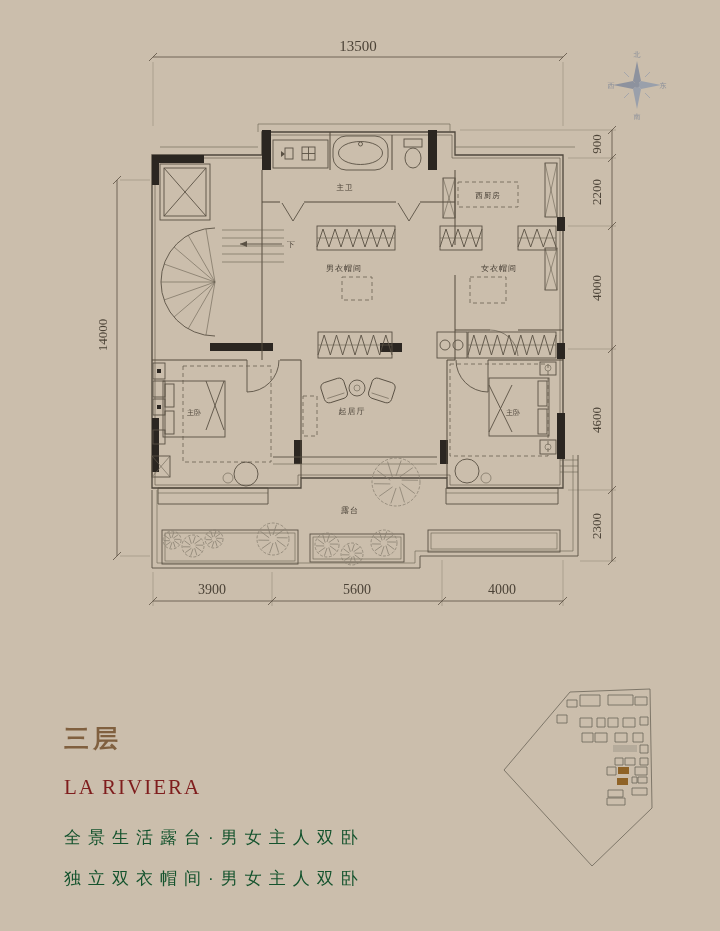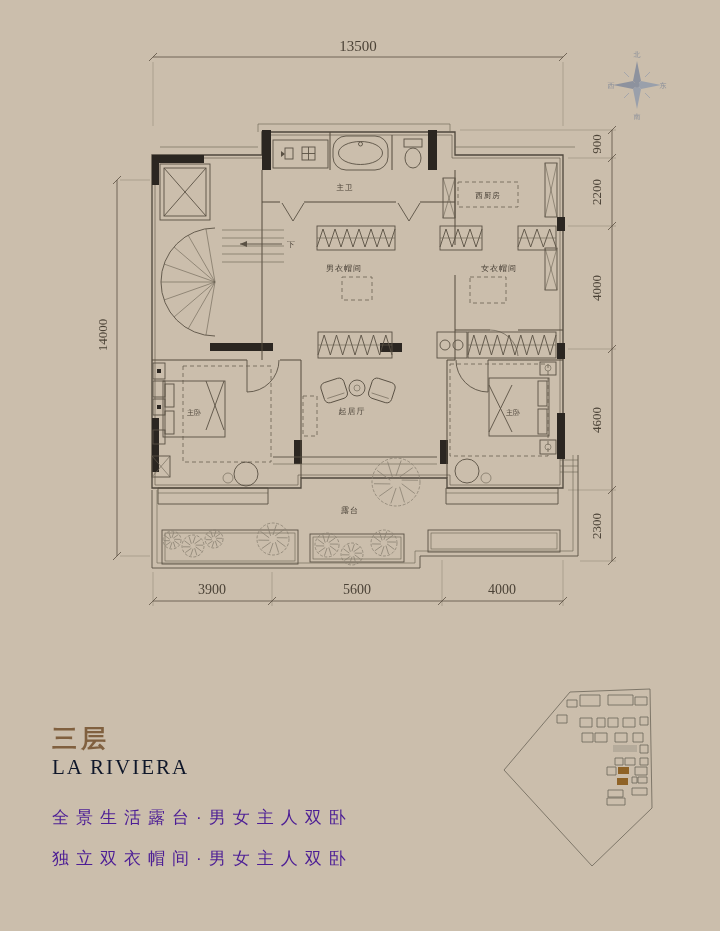--- a/index.html
+++ b/index.html
@@ -11,26 +11,26 @@
   .wall{stroke:#4f473c;stroke-width:1.3;fill:none;}
   .wall2{stroke:#5d5346;stroke-width:.7;fill:none;opacity:.85;}
   .inw{stroke:#544a3d;stroke-width:1;fill:none;}
   .fix{stroke:#5a5144;stroke-width:.9;fill:none;}
   .thin{stroke:#6a6152;stroke-width:.6;fill:none;}
   .dash{stroke:#6a6152;stroke-width:.8;fill:none;stroke-dasharray:4 3;}
   .dim{stroke:#5a4f41;stroke-width:.8;fill:none;}
   .ext{stroke:#5a4f41;stroke-width:.5;fill:none;opacity:.55;}
   .pier{fill:#2b2621;stroke:none;}
   .treeln{stroke:#8a8172;stroke-width:.8;fill:none;}
-  #info{position:absolute;left:52px;top:722px;}
+  #info{position:absolute;left:64px;top:722px;}
   #floor-title{font-size:25px;letter-spacing:4px;color:#80603f;font-weight:bold;
     font-family:"Liberation Serif",serif;}
-  #project-name{font-size:21px;letter-spacing:2px;color:#0f172a;margin-top:0;
+  #project-name{font-size:21px;letter-spacing:2px;color:#7f1d1d;margin-top:20px;
     font-family:"Liberation Serif",serif;}
-  .feature{font-size:17px;letter-spacing:7px;color:#4c1d95;margin-top:18px;white-space:nowrap;}
+  .feature{font-size:17px;letter-spacing:7px;color:#14532d;margin-top:18px;white-space:nowrap;}
   #feature1{margin-top:26px;}
 </style>
 </head>
 <body>
 
 <div id="canvas">
 
 <svg id="plan" width="720" height="660" viewBox="0 0 720 660" style="position:absolute;left:0;top:0;">
 
   <g>

